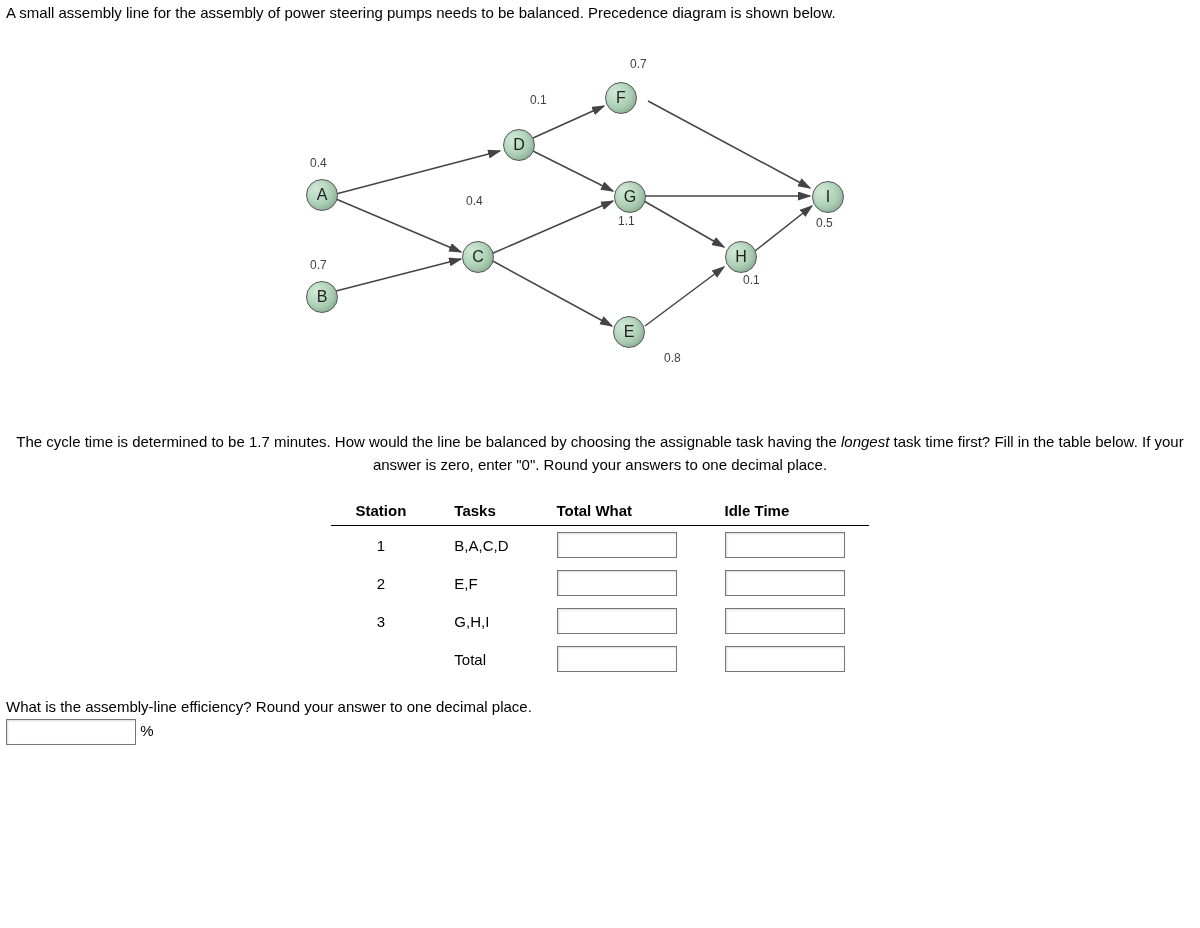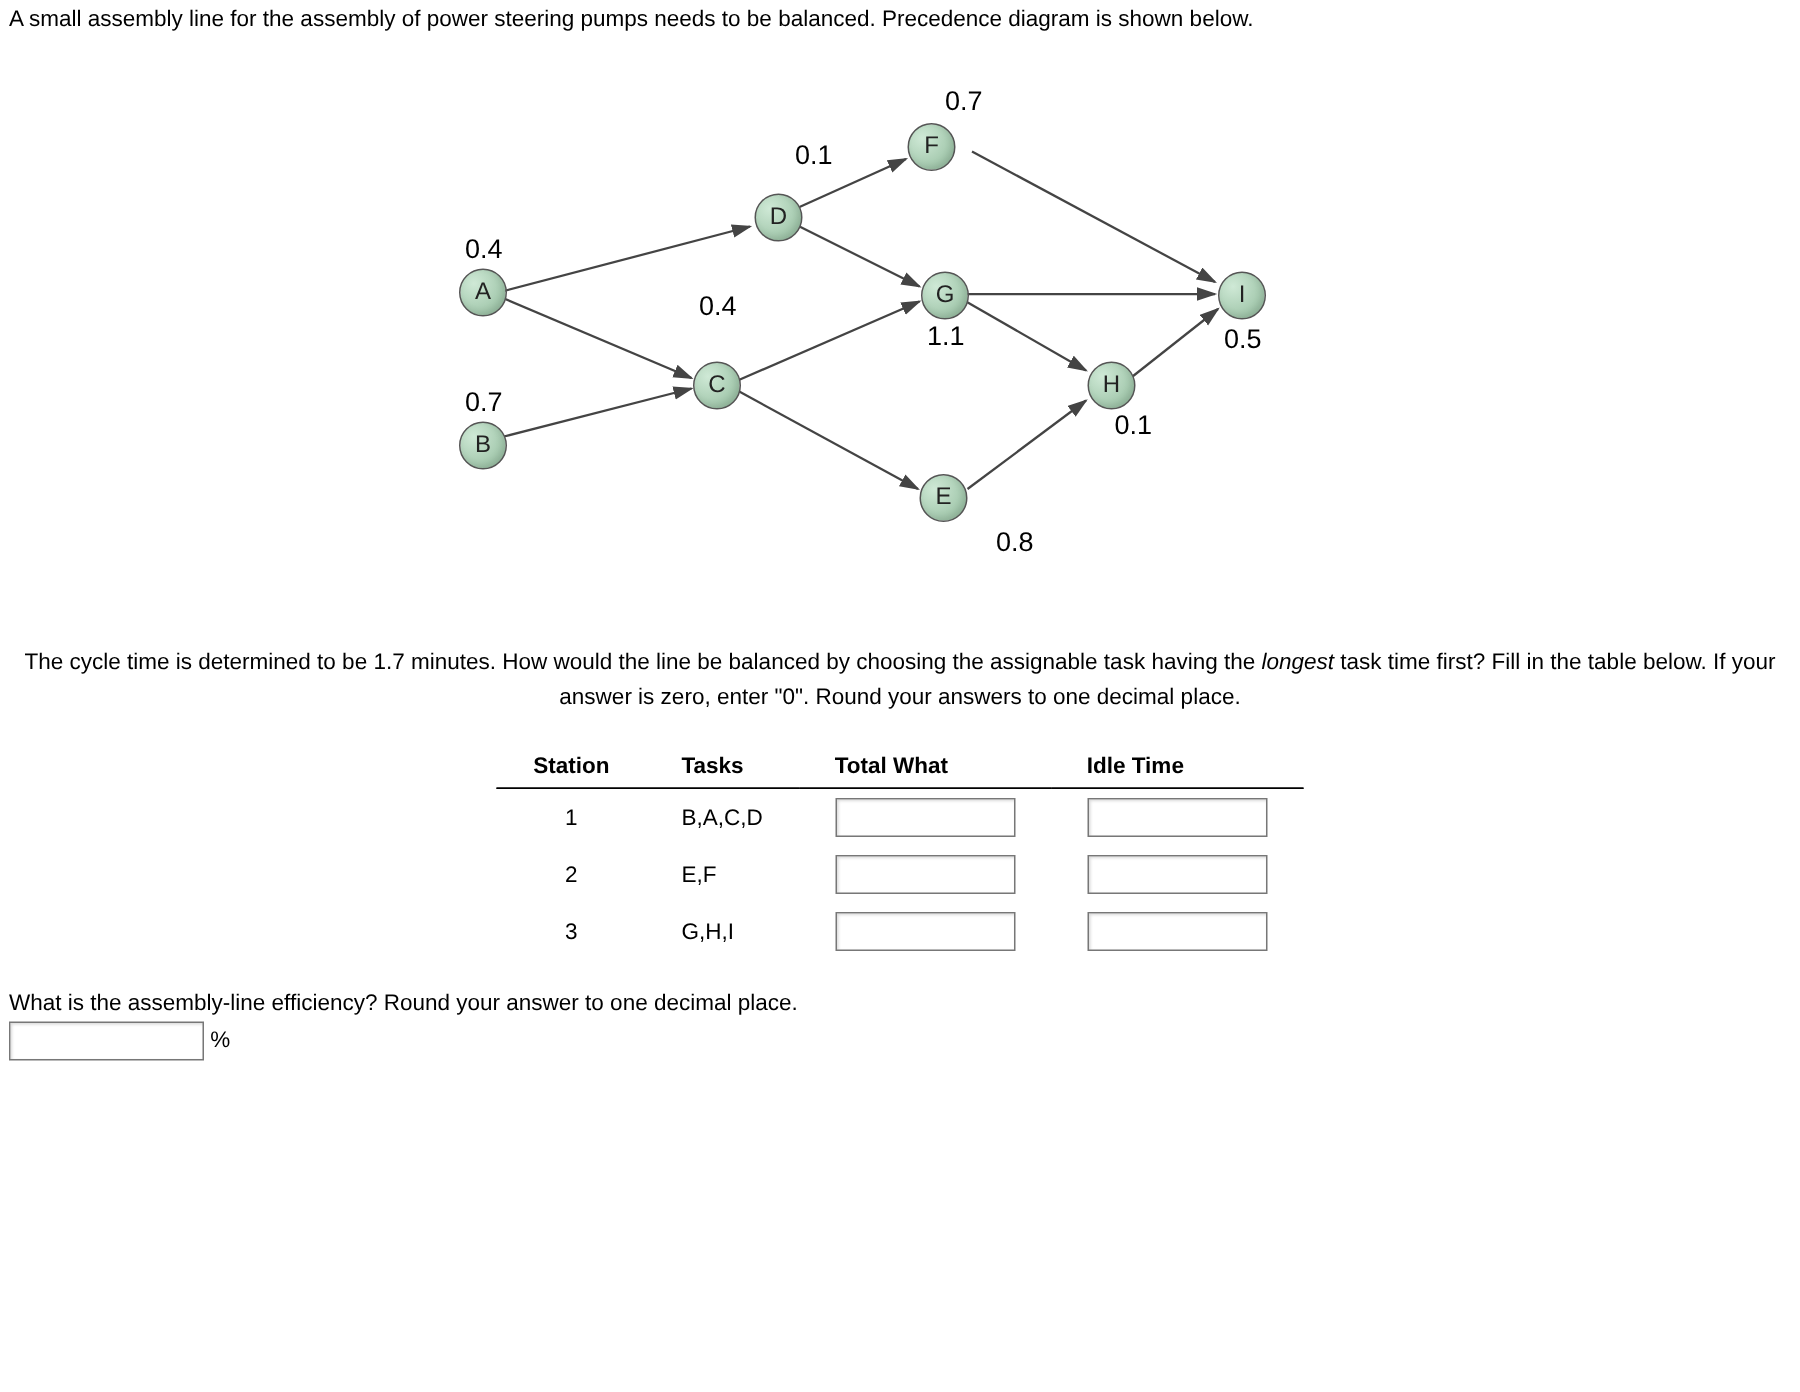--- a/index.html
+++ b/index.html
@@ -29,22 +29,22 @@
     align-items: center;
     justify-content: center;
     font-family: Arial, sans-serif;
     font-size: 16px;
     color: #222;
     box-shadow: inset -2px -2px 4px rgba(0,0,0,0.1);
   }
   .nlabel {
     position: absolute;
     font-family: Arial, sans-serif;
-    font-size: 18px;
-    color: #000000;
+    font-size: 12px;
+    color: #404040;
   }
   svg.arrows {
     position: absolute;
     left: 0; top: 0;
     width: 100%; height: 100%;
   }
   .question-text { margin: 10px 0 20px 0; line-height: 1.5; text-align: center; }
   .italic { font-style: italic; }
   table.answer {
     border-collapse: collapse;
@@ -162,20 +162,26 @@
       <td>E,F</td>
       <td><input class="cell" type="text" style=""></td>
       <td><input class="cell" type="text" style=""></td>
     </tr>
     <tr>
       <td class="center">3</td>
       <td>G,H,I</td>
       <td><input class="cell" type="text" style=""></td>
       <td><input class="cell" type="text" style=""></td>
     </tr>
+    <tr>
+      <td class="center"></td>
+      <td>Total</td>
+      <td><input class="cell" type="text" style=""></td>
+      <td><input class="cell" type="text" style=""></td>
+    </tr>
   </tbody>
 </table>
 
 <div>What is the assembly-line efficiency? Round your answer to one decimal place.</div>
 <div class="eff-row">
   <input class="eff" type="text" style="">
   <span>%</span>
 </div>
 
 </body></html>

